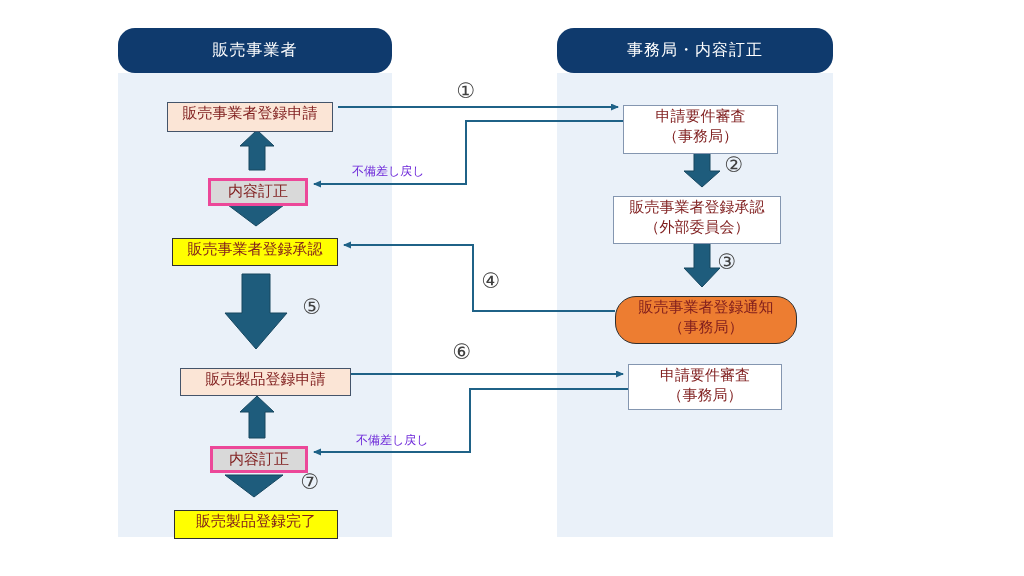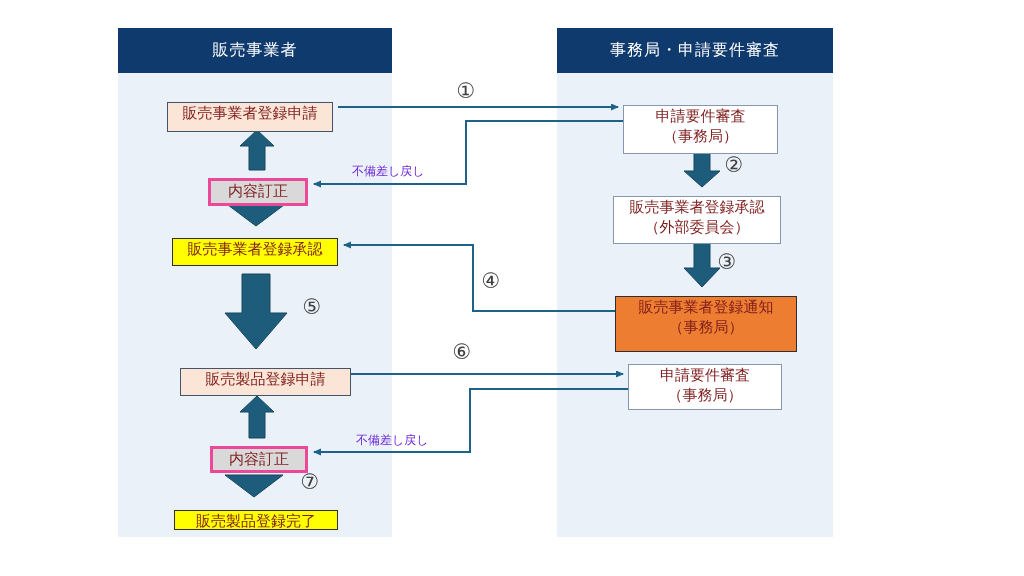--- a/index.html
+++ b/index.html
@@ -15,21 +15,21 @@
   }
   html,body{margin:0;padding:0;background:#fff;}
   .canvas{
     position:relative;width:1024px;height:576px;background:#ffffff;
     font-family:"Liberation Sans","DejaVu Sans",sans-serif;overflow:hidden;
   }
   .panel{position:absolute;background:var(--panel-bg);}
   .panel-header{
     position:absolute;background:var(--header-bg);color:#ffffff;
     display:flex;align-items:center;justify-content:center;
-    font-size:16px;letter-spacing:1px;
+    font-size:16px;letter-spacing:1px;border-radius:17px;
   }
   .node{
     position:absolute;display:flex;justify-content:center;
     font-size:15px;color:#7f1d1d;text-align:center;white-space:pre-line;
     line-height:1.35;box-sizing:border-box;margin-top:7px;
   }
   .node.apply{background:var(--apply-box-fill);border:1px solid #44546A;}
   .node.correction{background:var(--correction-box-fill);border:3px solid #ec4899;}
   .node.done{background:var(--done-box-fill);border:1.5px solid #2F2F2F;}
   .node.review{background:var(--review-box-fill);border:1px solid #8496B0;}
@@ -51,21 +51,21 @@
 
 <div class="canvas">
 
   <div class="panel" style="left:118px;top:73px;width:274px;height:464px;"></div>
   <div class="panel" style="left:557px;top:73px;width:276px;height:464px;"></div>
 
   <div class="panel-header" style="left:118px;top:28px;width:274px;height:45px;">
     <span>販売事業者</span>
   </div>
   <div class="panel-header" style="left:557px;top:28px;width:276px;height:45px;">
-    <span>事務局・申請要件審査</span>
+    <span>事務局・内容訂正</span>
   </div>
 
   <svg class="overlay" width="1024" height="576" viewBox="0 0 1024 576">
     <defs>
       <marker id="ah" markerWidth="9" markerHeight="8" refX="7" refY="3.5" orient="auto" markerUnits="userSpaceOnUse">
         <path class="arrowhead" d="M0,0 L8,3.5 L0,7 Z"></path>
       </marker>
     </defs>
 
     <polyline class="connector" points="338,107 618,107" marker-end="url(#ah)"></polyline>
@@ -101,33 +101,33 @@
   </div>
   <div class="node done" style="left:172px;top:231px;width:166px;height:28px;">
     <span>販売事業者登録承認</span>
   </div>
   <div class="node apply" style="left:180px;top:361px;width:171px;height:28px;">
     <span>販売製品登録申請</span>
   </div>
   <div class="node correction" style="left:210px;top:439px;width:98px;height:27px;">
     <span>内容訂正</span>
   </div>
-  <div class="node done" style="left:174px;top:503px;width:164px;height:20px;">
+  <div class="node done" style="left:174px;top:503px;width:164px;height:29px;">
     <span>販売製品登録完了</span>
   </div>
 
   <div class="node review" style="left:623px;top:98px;width:155px;height:49px;">
     <span>申請要件審査
 （事務局）</span>
   </div>
   <div class="node review" style="left:613px;top:189px;width:168px;height:48px;">
     <span>販売事業者登録承認
 （外部委員会）</span>
   </div>
-  <div class="node notice" style="left:615px;top:289px;width:182px;height:56px;">
+  <div class="node notice" style="left:615px;top:289px;width:182px;height:48px;border-radius:21px;">
     <span>販売事業者登録通知
 （事務局）</span>
   </div>
   <div class="node review" style="left:628px;top:357px;width:154px;height:46px;">
     <span>申請要件審査
 （事務局）</span>
   </div>
 
   <div class="step" style="left:454px;top:80px;">①</div>
   <div class="step" style="left:722px;top:154px;">②</div>

